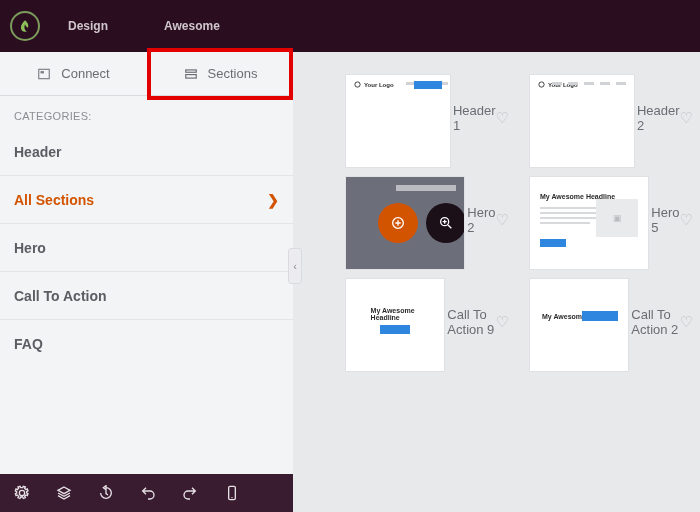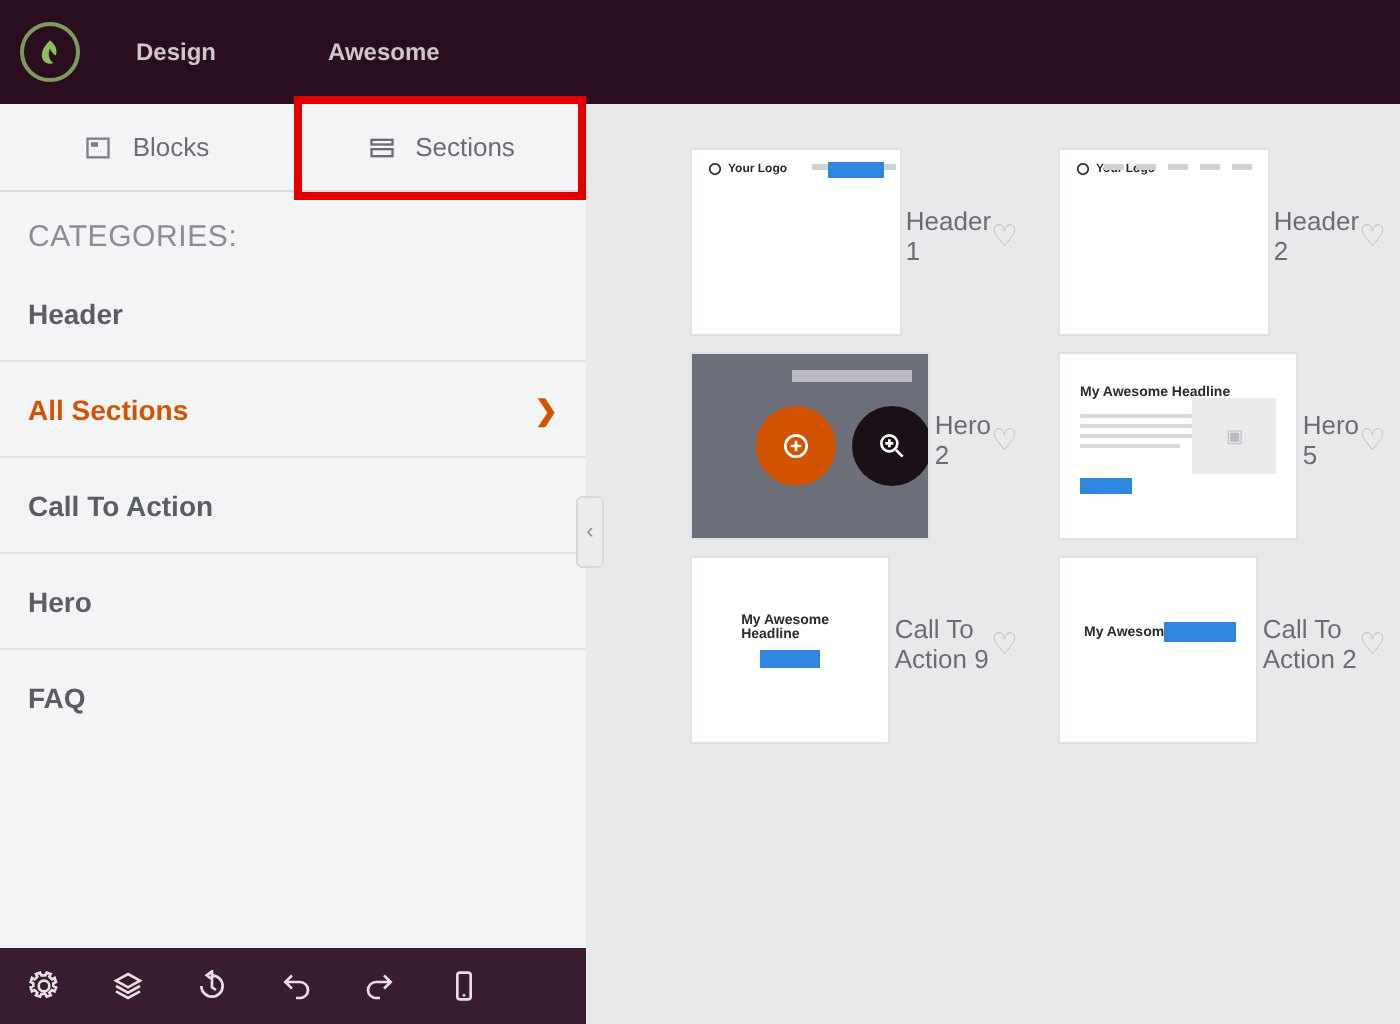--- a/index.html
+++ b/index.html
@@ -36,21 +36,21 @@
   
   .tabs{height:44px;background:var(--panel);display:flex;align-items:stretch;border-bottom:1px solid var(--line);position:relative;width:293px;}
   .tab{flex:0 0 147px;display:flex;align-items:center;justify-content:center;gap:10px;color:var(--muted);cursor:pointer;}
   .tab svg{width:14px;height:14px;}
   .tab.active{}
   .tab-hl{position:absolute;left:147px;top:-4px;width:146px;height:52px;border:4px solid var(--highlight);pointer-events:none;}
 
   
   .split{display:flex;height:calc(512px - 52px);}
   .sidebar{width:293px;background:var(--panel);display:flex;flex-direction:column;position:relative;}
-  .cat-head{padding:14px 14px 6px;font-size:15px;color:var(--fainter);letter-spacing:.3px;}
+  .cat-head{padding:14px 14px 6px;font-size:11px;color:var(--fainter);letter-spacing:.3px;}
   .cat-list{flex:1;overflow:hidden;}
   .cat{height:48px;display:flex;align-items:center;justify-content:space-between;padding:0 14px;border-bottom:1px solid #e3e4e6;color:#5a5d63;font-weight:600;cursor:pointer;font-size:14px;}
   .cat.sel{color:var(--accent);}
   .chev{color:var(--accent);}
   .cat:last-child{border-bottom:none;}
   .collapse{position:absolute;right:-9px;top:196px;width:14px;height:36px;background:#ececee;border:1px solid var(--line);border-radius:3px;display:flex;align-items:center;justify-content:center;color:#8a8d93;font-size:11px;cursor:pointer;}
 
   .toolbar{height:38px;background:var(--dark2);display:flex;align-items:center;gap:26px;padding:0 14px;}
   .toolbar svg{width:16px;height:16px;color:#e7e1e5;}
   .toolbar .tb{cursor:pointer;display:flex;}
@@ -111,21 +111,21 @@
 
 <div class="split">
   <div class="sidebar">
 
     <div class="tabs">
       <div class="tab">
         <svg viewBox="0 0 24 24">
             <rect x="3" y="4" width="18" height="16" fill="none" stroke="#7d8087" stroke-width="2"></rect>
             <rect x="6" y="7" width="6" height="4" fill="#7d8087"></rect>
           </svg>
-        <span>Blocks</span>
+        <span>Connect</span>
       </div>
       <div class="tab active">
         <svg viewBox="0 0 24 24">
             <rect x="3" y="5" width="18" height="4" fill="none" stroke="#6a6d73" stroke-width="2"></rect>
             <rect x="3" y="13" width="18" height="6" fill="none" stroke="#6a6d73" stroke-width="2"></rect>
           </svg>
         <span>Sections</span>
       </div>
       <div class="tab-hl"></div>
     </div>
@@ -134,24 +134,24 @@
 
     <div class="cat-list">
       <div class="cat">
           <span>Header</span>
         </div>
       <div class="cat sel">
         <span>All Sections</span>
         <span class="chev">❯</span>
       </div>
       <div class="cat">
+          <span>Hero</span>
+        </div>
+      <div class="cat">
           <span>Call To Action</span>
-        </div>
-      <div class="cat">
-          <span>Hero</span>
         </div>
       <div class="cat">
           <span>FAQ</span>
         </div>
     </div>
 
     <div class="collapse">
       <span>‹</span>
     </div>
 

